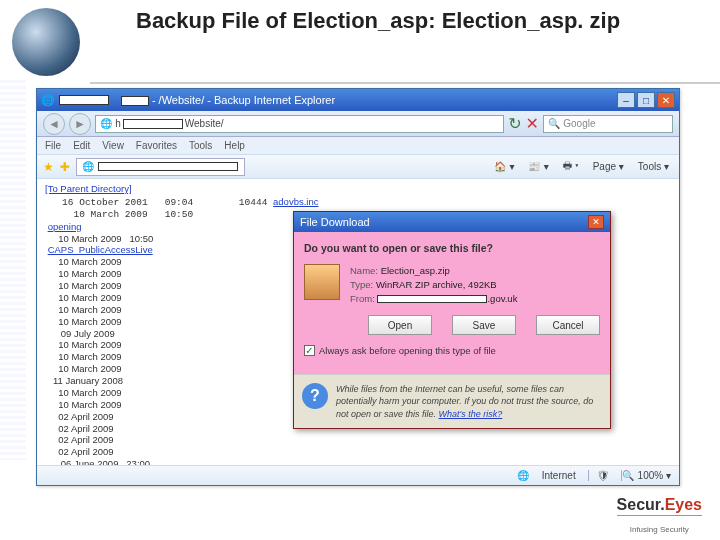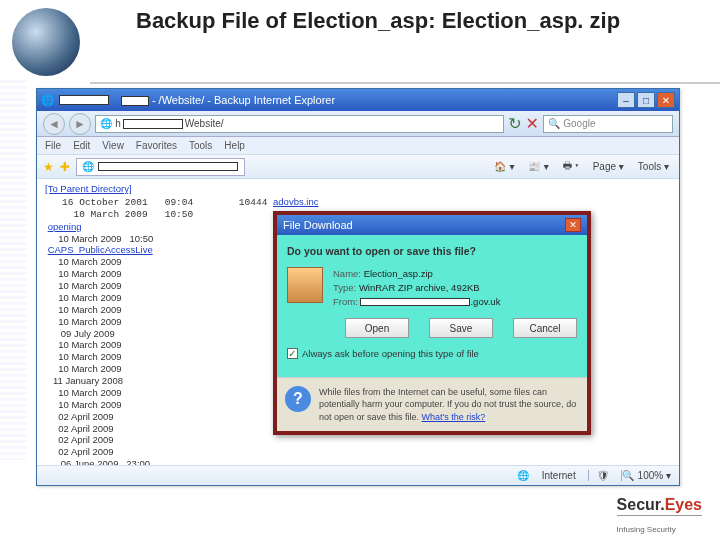--- a/index.html
+++ b/index.html
@@ -25,40 +25,40 @@
 .toolbar2 .tab { height: 18px; border: 1px solid #aac; background: #fff; padding: 0 6px; display: flex; align-items: center; }
 .toolbar2 .tab .blank2 { display: inline-block; width: 140px; height: 9px; border: 1px solid #333; background: #fff; }
 .toolbar2 .spacer { flex: 1; }
 .toolbar2 .tool-item { padding: 0 4px; }
 .content { position: relative; height: calc(100% - 110px); overflow: hidden; background: #fff; }
 .listing { font-family: "Courier New", monospace; font-size: 9.5px; color: #333; padding: 4px 8px; white-space: pre; line-height: 1.25; }
 .listing a { color: #2040cc; text-decoration: underline; }
 .listing .parent { color: #2040cc; text-decoration: underline; }
 .statusbar { position: absolute; bottom: 0; left: 0; right: 0; height: 20px; background: linear-gradient(#f4f8fd, #e0ecf8); border-top: 1px solid #cde; display: flex; align-items: center; font-size: 10px; color: #444; padding: 0 8px; gap: 12px; }
 .statusbar .spacer { flex: 1; }
-.file-dialog { position: absolute; left: 236px; top: 32px; width: 318px; background: #5eead4; border: 4px solid #7f1d1d; box-shadow: 2px 2px 6px rgba(0,0,0,.4); }
+.file-dialog { position: absolute; left: 256px; top: 32px; width: 318px; background: #f9a8d4; border: 1px solid #7f1d1d; box-shadow: 2px 2px 6px rgba(0,0,0,.4); }
 .fd-title { height: 20px; background: linear-gradient(#4a8ae0, #2a5ac0); display: flex; align-items: center; padding: 0 6px; color: #fff; font-size: 11px; }
 .fd-title .close { margin-left: auto; width: 16px; height: 14px; background: #e06030; color: #fff; display: flex; align-items: center; justify-content: center; font-size: 9px; border: 1px solid #933; }
 .fd-body { padding: 10px; font-size: 10px; color: #333; }
 .fd-prompt { font-weight: bold; margin-bottom: 10px; font-size: 10.5px; }
 .fd-info { display: flex; gap: 10px; margin-bottom: 10px; }
 .fd-icon { width: 36px; height: 36px; background: linear-gradient(#fc8, #c84); border: 1px solid #963; }
 .fd-fields { font-size: 9.5px; line-height: 1.45; }
 .fd-fields .lbl { color: #555; }
 .fd-fields .val { color: #222; }
 .fd-fields .blank3 { display: inline-block; width: 110px; height: 8px; border: 1px solid #333; background: #fff; vertical-align: middle; }
 .fd-btns { display: flex; justify-content: flex-end; gap: 20px; margin-bottom: 10px; }
 .fd-btn { width: 64px; height: 20px; background: linear-gradient(#fefefe, #e4e4e4); border: 1px solid #999; font-size: 10px; display: flex; align-items: center; justify-content: center; }
 .fd-check { display: flex; align-items: center; gap: 4px; font-size: 9.5px; color: #333; margin-bottom: 8px; }
 .fd-check .cb { width: 11px; height: 11px; border: 1px solid #666; background: #fff; display: flex; align-items: center; justify-content: center; color: #2a7a2a; font-size: 10px; }
 .fd-warn { display: flex; gap: 8px; background: #e6e3d4; padding: 8px; border-top: 1px solid #ccc; }
 .fd-warn .wicon { width: 26px; height: 26px; border-radius: 50%; background: #4a8ae0; color: #fff; display: flex; align-items: center; justify-content: center; font-weight: bold; flex-shrink: 0; }
-.fd-warn .wtext { font-size: 9px; color: #444; line-height: 1.35; }
+.fd-warn .wtext { font-size: 9px; color: #444; line-height: 1.35; font-style: italic; }
 .fd-warn .wtext a { color: #2040cc; text-decoration: underline; }
-.footer-logo { position: absolute; right: 18px; bottom: 6px; text-align: left; margin-left: 40px; }
+.footer-logo { position: absolute; right: 18px; bottom: 6px; text-align: center; margin-left: 40px; }
 .footer-logo .brand { font-size: 16px; font-weight: bold; color: #333; }
 .footer-logo .brand .eye { color: #c33322; }
 .footer-logo .tag { font-size: 8px; color: #666; border-top: 1px solid #999; margin-top: 1px; padding-top: 9px; }
 .left-decor { position: absolute; left: 0; top: 80px; width: 26px; height: 380px; background: repeating-linear-gradient(#eef 0, #eef 3px, #fff 3px, #fff 6px); opacity: .5; }
 .mask-box { display: inline-block; border: 1px solid #333; background: #fff; height: 10px; vertical-align: middle; }
 </style>
 </head>
 <body>
 
 <div class="left-decor"></div>

